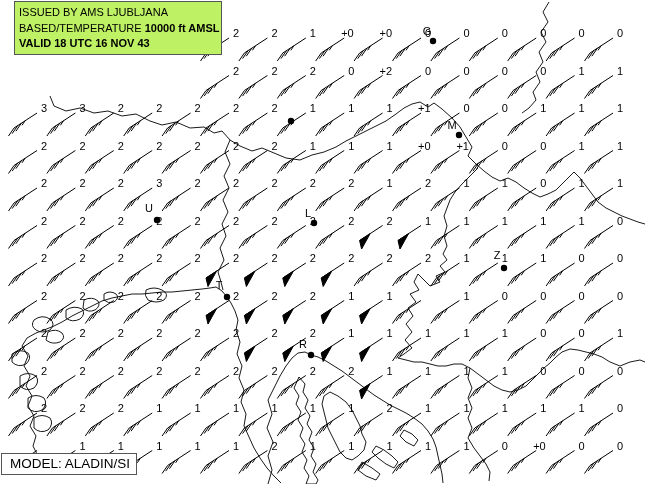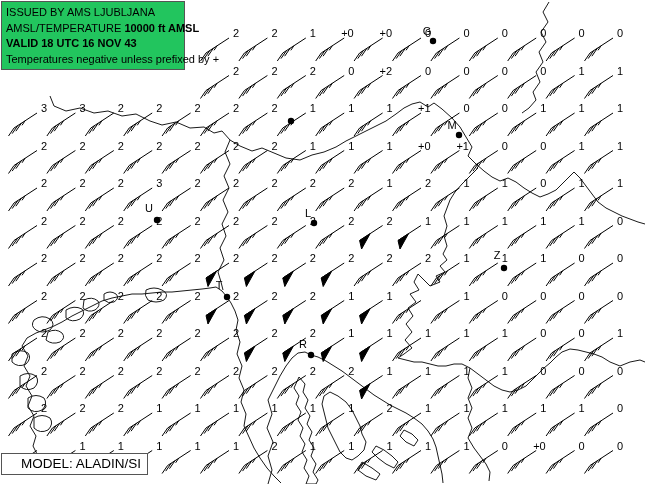--- a/index.html
+++ b/index.html
@@ -3,27 +3,27 @@
 <meta charset="utf-8">
 <style>
   html,body{margin:0;padding:0;background:#fff;}
   .screen{
     position:relative;width:645px;height:484px;background:#ffffff;
     font-family:"Liberation Sans",sans-serif;color:#000;overflow:hidden;
   }
   svg{position:absolute;left:0;top:0;}
   .map-line{fill:none;stroke:#1a1a1a;stroke-width:1;}
   .info-box{
-    position:absolute;left:1px;top:1px;width:184px;background:#22c55e;
+    position:absolute;left:14px;top:1px;width:208px;background:#bef264;
     border:1px solid #555;padding:3px 0 2px 4px;box-sizing:border-box;z-index:5;
   }
   .info-box div{font-size:11px;line-height:15.5px;white-space:nowrap;}
   .model-box{
     position:absolute;left:1px;top:453px;background:#fff;border:1px solid #555;
-    padding:2px 6px 3px 19px;font-size:13.5px;z-index:5;white-space:nowrap;
+    padding:2px 6px 3px 8px;font-size:13.5px;z-index:5;white-space:nowrap;
   }
   text{font-family:"Liberation Sans",sans-serif;font-size:11px;fill:#000;}
   text.station{font-size:11px;}
 </style>
 </head>
 <body>
 
 <div class="screen">
 
   <svg width="645" height="484" viewBox="0 0 645 484">
@@ -1115,20 +1115,19 @@
         <text x="497" y="259" text-anchor="middle" class="station">Z</text>
         <circle cx="227" cy="297" r="3.2" fill="#000000"></circle>
         <text x="219" y="289" text-anchor="middle" class="station">T</text>
         <circle cx="311" cy="355" r="3.2" fill="#000000"></circle>
         <text x="303" y="348" text-anchor="middle" class="station">R</text>
       </g>
   </svg>
 
   <div class="info-box">
     <div>ISSUED BY AMS LJUBLJANA</div>
-    <div><span>AMSL/TEMPERATURE </span><b>10000 ft AMSL</b></div>
+    <div><span>BASED/TEMPERATURE </span><b>10000 ft AMSL</b></div>
     <div><b>VALID 18 UTC 16 NOV 43</b></div>
-    <div>Temperatures negative unless prefixed by +</div>
   </div>
 
   <div class="model-box">MODEL: ALADIN/SI</div>
 
 </div>
 
 </body></html>

